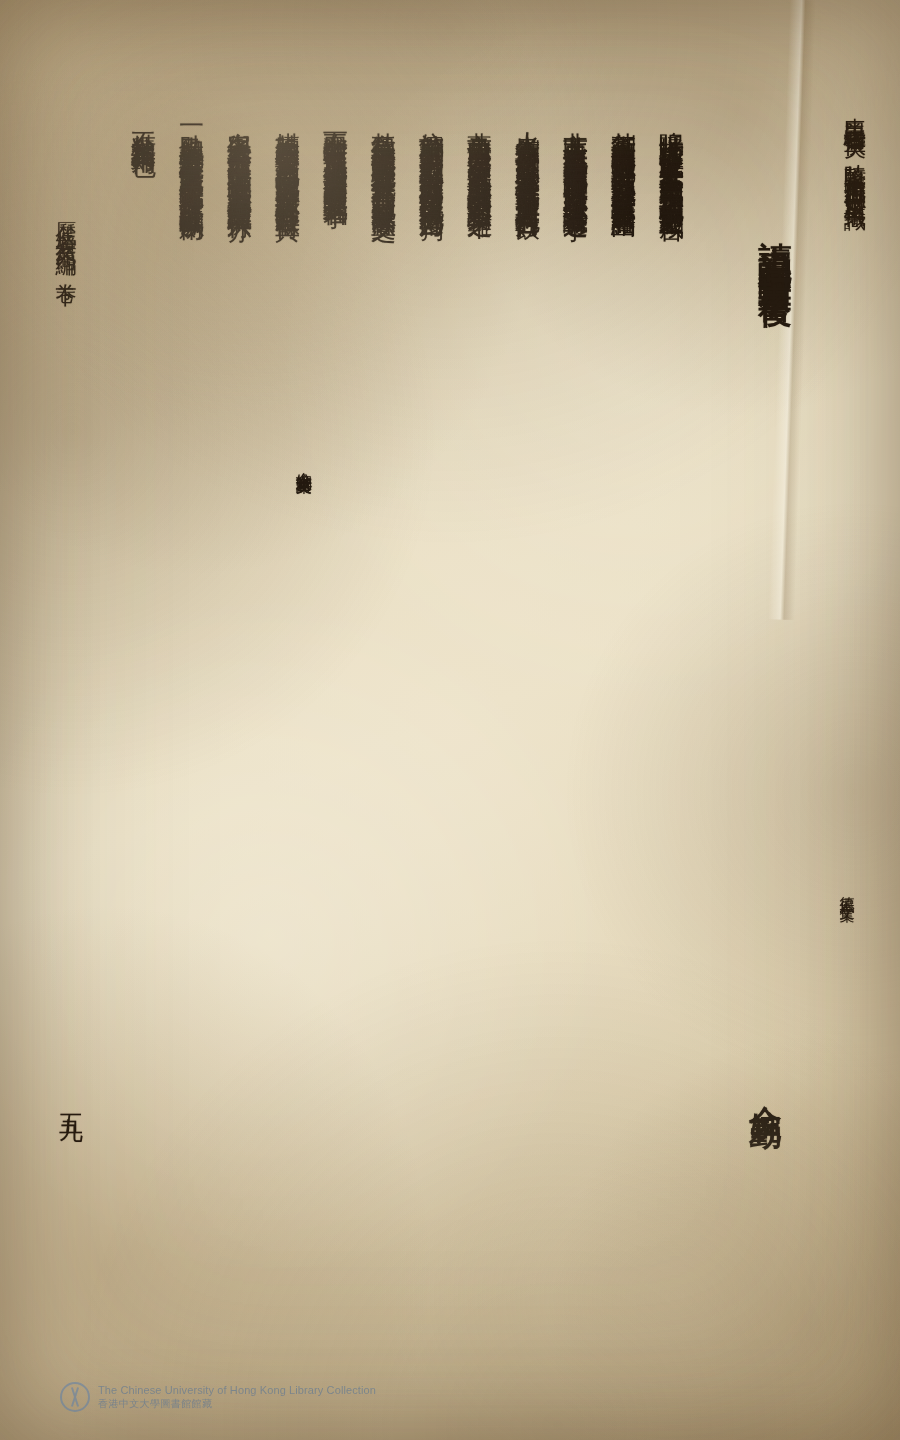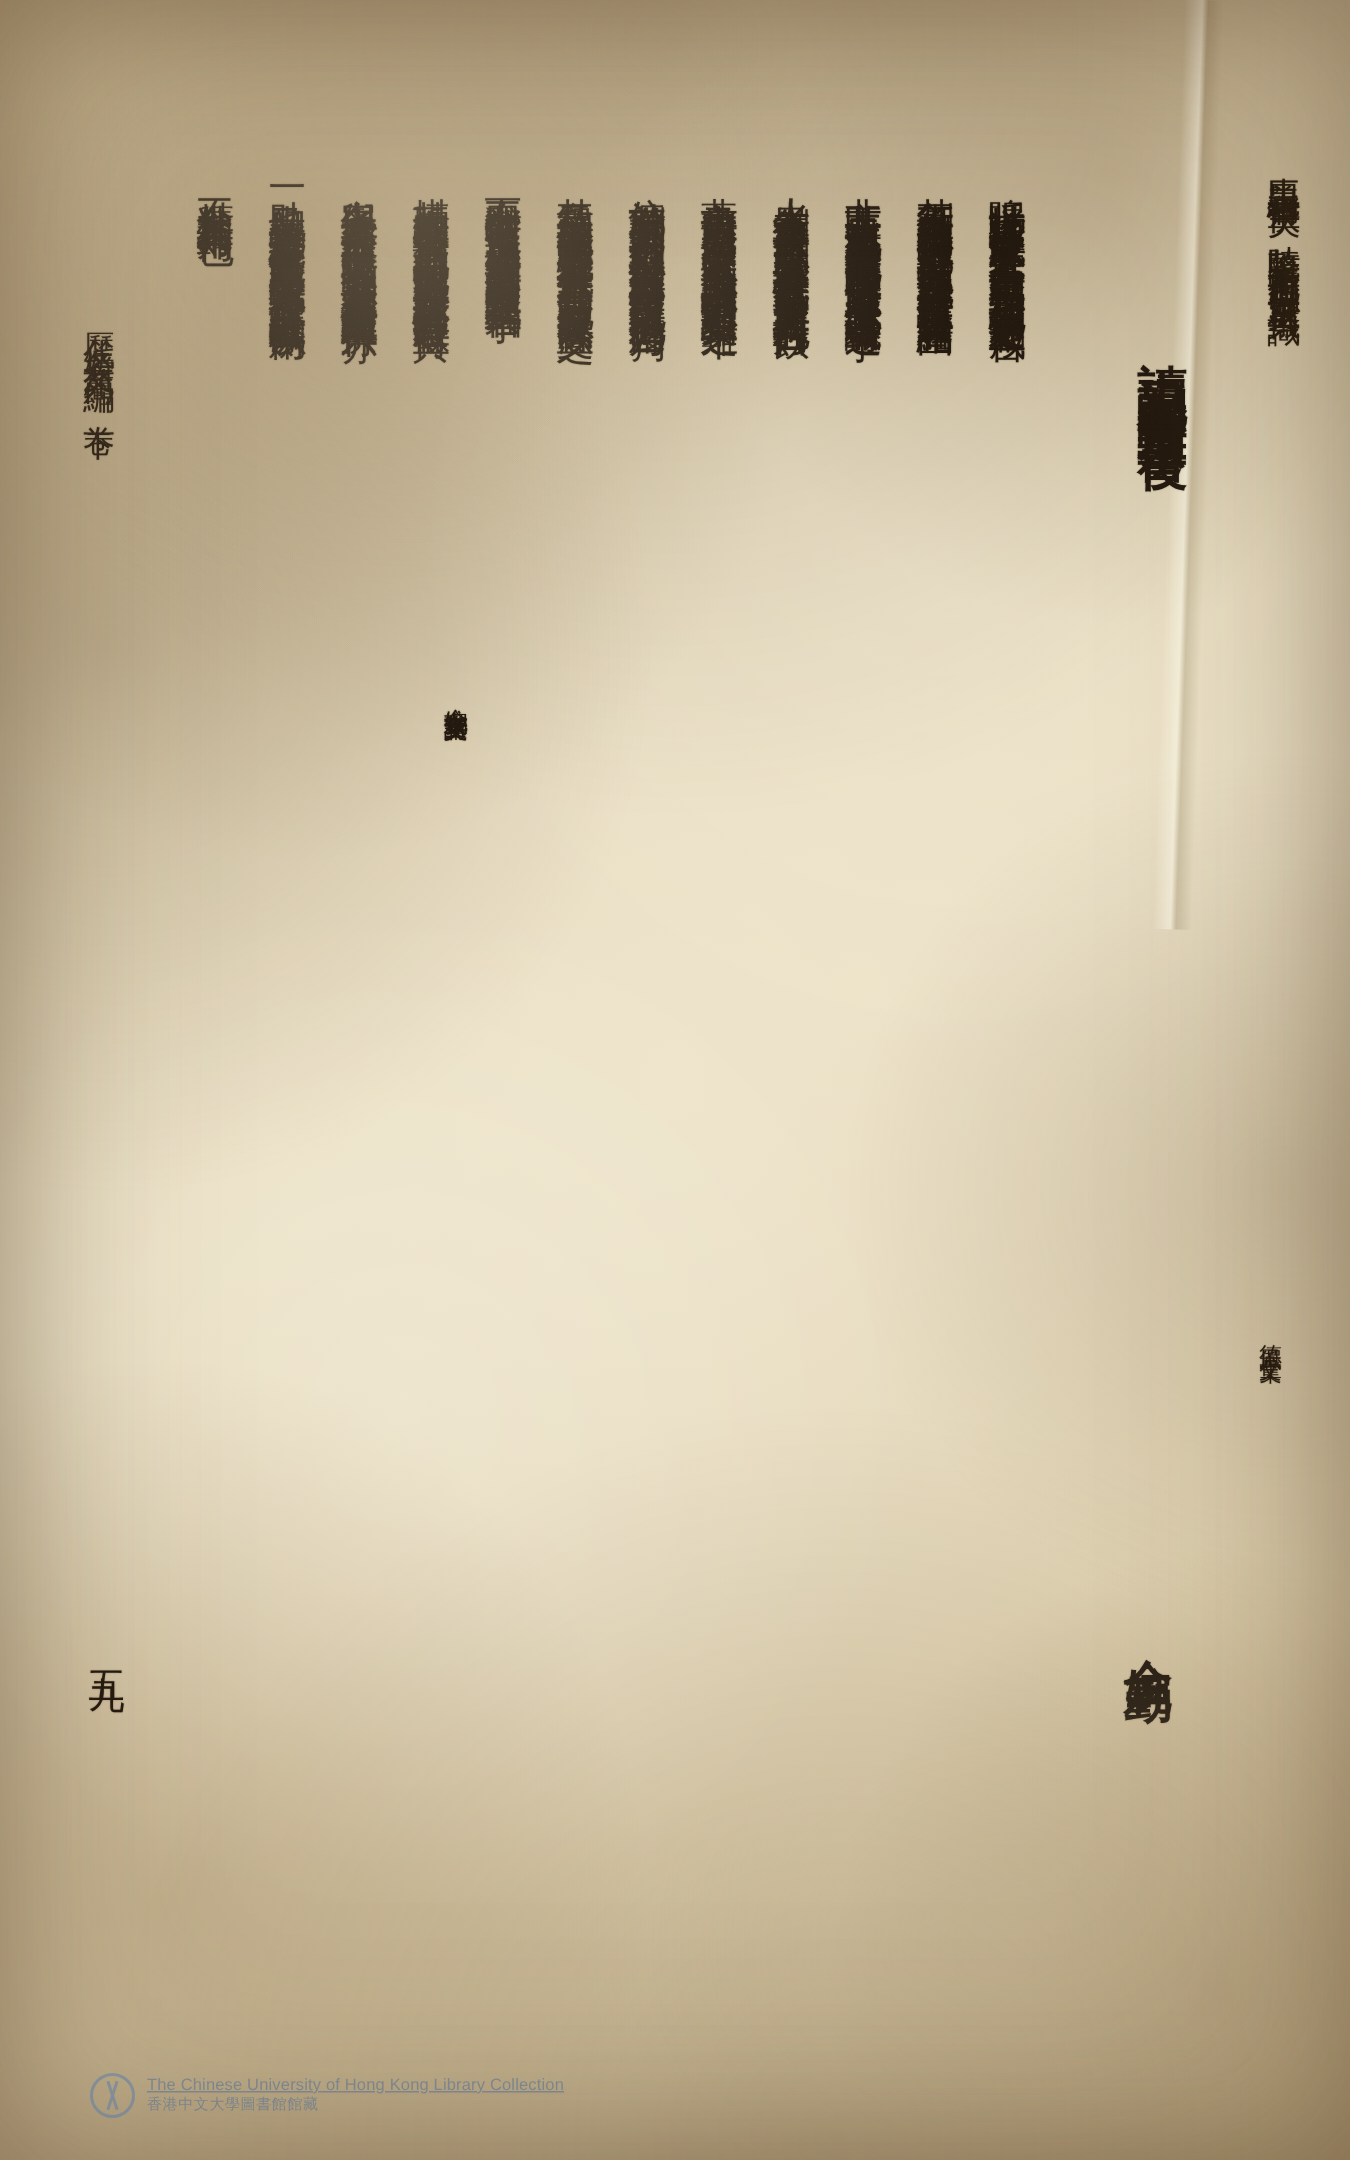--- a/index.html
+++ b/index.html
@@ -178,21 +178,20 @@
   .wm-text {
     display: flex;
     flex-direction: column;
     line-height: 1.25;
   }
   .wm-en {
     font-family: "Liberation Sans", sans-serif;
     font-size: 11px;
     color: #4f6f97;
     letter-spacing: 0.01em;
-    text-decoration: underline;
   }
   .wm-zh {
     font-family: "DejaVu Sans", sans-serif;
     font-size: 10px;
     color: #4f6f97;
     letter-spacing: 0.04em;
   }
 </style>
 </head>
 <body>

